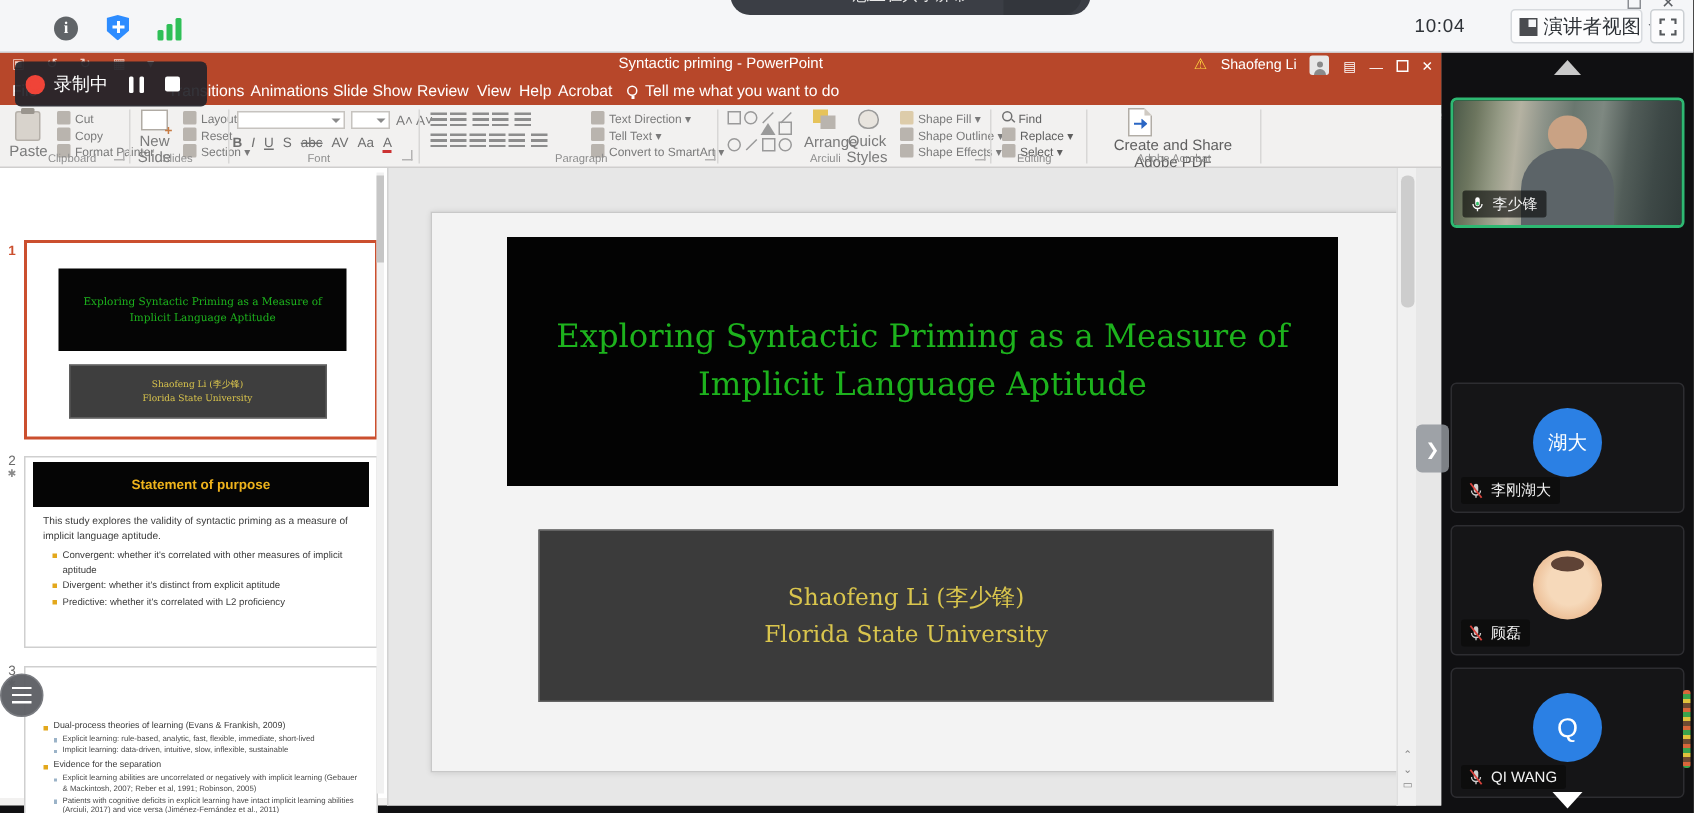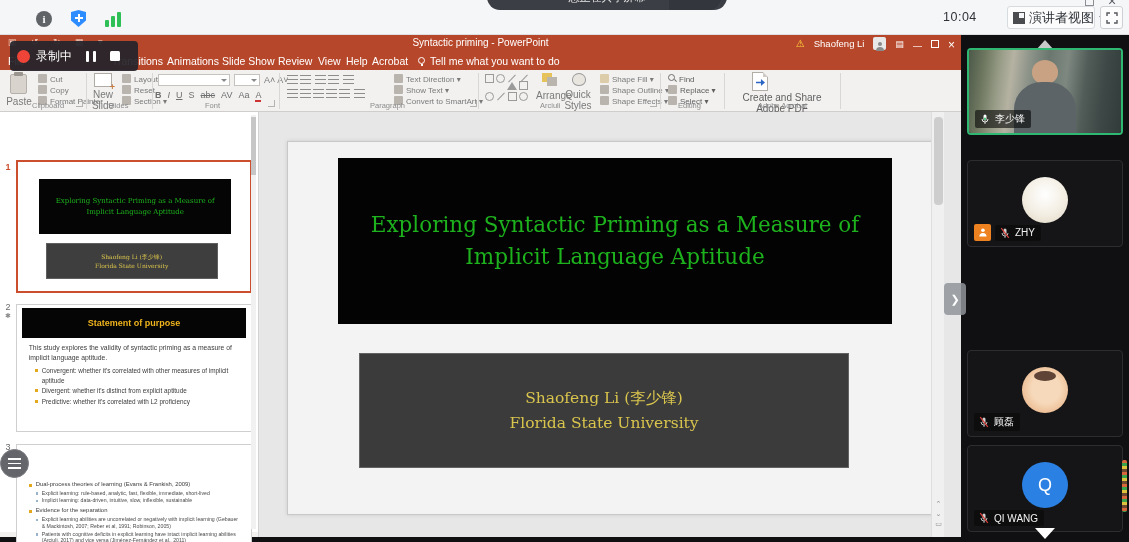--- a/index.html
+++ b/index.html
@@ -281,21 +281,21 @@
         <span>Aa</span>
         <span style="border-bottom:2px solid #c33">A</span>
       </span>
       <span class="grp-label" style="left:205px">Font</span>
       <span class="launcher" style="left:268px"></span>
       <span class="vsep" style="left:279px"></span>
 
       <span class="rbtn" style="left:287px;top:5px"><span class="bars-ic"></span><span class="bars-ic"></span>&nbsp;<span class="bars-ic"></span><span class="bars-ic"></span>&nbsp;<span class="bars-ic"></span></span>
       <span class="rbtn" style="left:287px;top:19px"><span class="bars-ic"></span><span class="bars-ic"></span><span class="bars-ic"></span><span class="bars-ic"></span><span class="bars-ic"></span>&nbsp;<span class="bars-ic"></span></span>
       <span class="rbtn" style="left:394px;top:4px"><span class="mini-ic"></span><span>Text Direction</span> ▾</span>
-      <span class="rbtn" style="left:394px;top:15px"><span class="mini-ic"></span><span>Show Text</span> ▾</span>
+      <span class="rbtn" style="left:394px;top:15px"><span class="mini-ic"></span><span>Tell Text</span> ▾</span>
       <span class="rbtn" style="left:394px;top:26px"><span class="mini-ic"></span><span>Convert to SmartArt</span> ▾</span>
       <span class="grp-label" style="left:370px">Paragraph</span>
       <span class="launcher" style="left:470px"></span>
       <span class="vsep" style="left:478px"></span>
 
       <span style="position:absolute;left:484px;top:3px;width:52px;height:30px;overflow:hidden">
         <span class="shape-cell"></span>
           <span class="shape-cell c"></span>
           <span class="shape-cell l"></span>
           <span class="shape-cell l"></span>
@@ -398,53 +398,50 @@
     <span class="rec-pause"></span>
     <span class="rec-stop"></span>
   </div>
 
 
   <div class="chev-handle"></div>
 
   <div class="mt-panel">
     <span class="tri-up"></span>
 
-    <div class="tile active" style="top:13px">
+    <div class="tile active" style="top:30px">
       <div class="video-fill"></div>
       <div class="name-bar">
         <span class="name-chip">
           <svg width="12" height="12" viewBox="0 0 16 16">
             <rect x="6" y="2" width="4" height="8" rx="2" fill="#ffffff"></rect>
             <rect x="6.8" y="6" width="2.4" height="3.4" rx="1.2" fill="#35c06a"></rect>
             <path d="M4 8a4 4 0 0 0 8 0" stroke="#ffffff" fill="none" stroke-width="1.2"></path>
             <line x1="8" y1="12" x2="8" y2="14.5" stroke="#ffffff" stroke-width="1.2"></line>
           </svg>
           <span>李少锋</span>
         </span>
       </div>
     </div>
 
-    <div class="tile" style="top:125px">
-      <span class="avatar-c av-photo"></span>
+
+    <div class="tile" style="top:220px">
+      <span class="avatar-c av-blue" style="font-size:13px">湖大</span>
       <div class="name-bar">
-        <span class="host-badge">
-            <span class="person-g"></span>
-          </span>
         <span class="name-chip">
           <svg width="12" height="12" viewBox="0 0 16 16">
             <rect x="6" y="2" width="4" height="8" rx="2" fill="#cfcfcf"></rect>
             <path d="M4 8a4 4 0 0 0 8 0" stroke="#cfcfcf" fill="none" stroke-width="1.2"></path>
             <line x1="8" y1="12" x2="8" y2="14.5" stroke="#cfcfcf" stroke-width="1.2"></line>
             <line x1="3" y1="1.5" x2="13" y2="14.5" stroke="#d9433c" stroke-width="1.6"></line>
           </svg>
-          <span>ZHY</span>
+          <span>李刚湖大</span>
         </span>
       </div>
     </div>
-
 
     <div class="tile" style="top:315px">
       <span class="avatar-c av-baby"></span>
       <div class="name-bar">
         <span class="name-chip">
           <svg width="12" height="12" viewBox="0 0 16 16">
             <rect x="6" y="2" width="4" height="8" rx="2" fill="#cfcfcf"></rect>
             <path d="M4 8a4 4 0 0 0 8 0" stroke="#cfcfcf" fill="none" stroke-width="1.2"></path>
             <line x1="8" y1="12" x2="8" y2="14.5" stroke="#cfcfcf" stroke-width="1.2"></line>
             <line x1="3" y1="1.5" x2="13" y2="14.5" stroke="#d9433c" stroke-width="1.6"></line>

